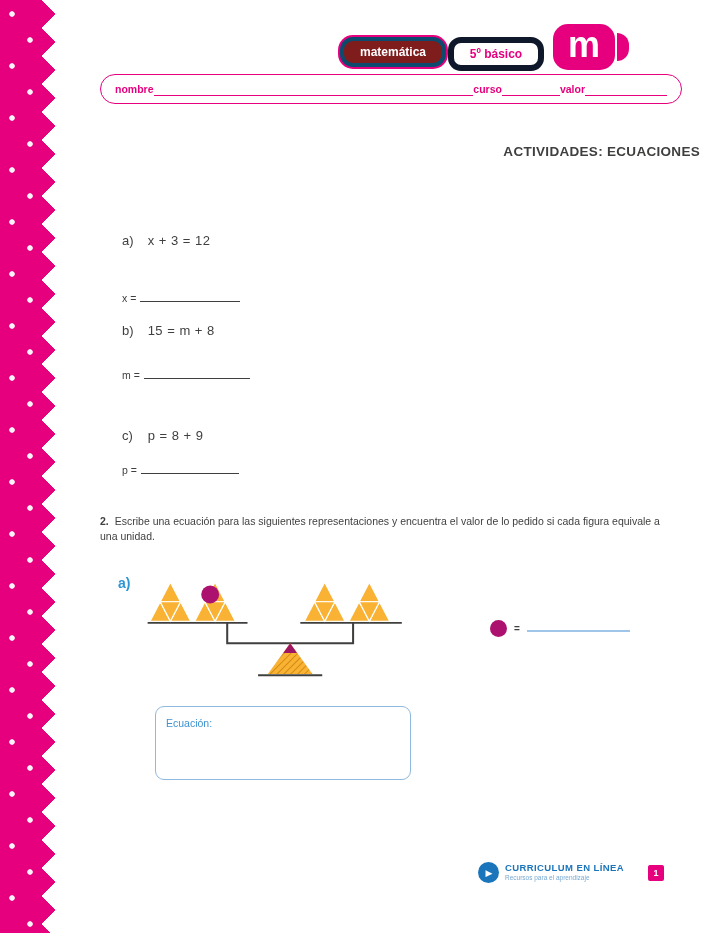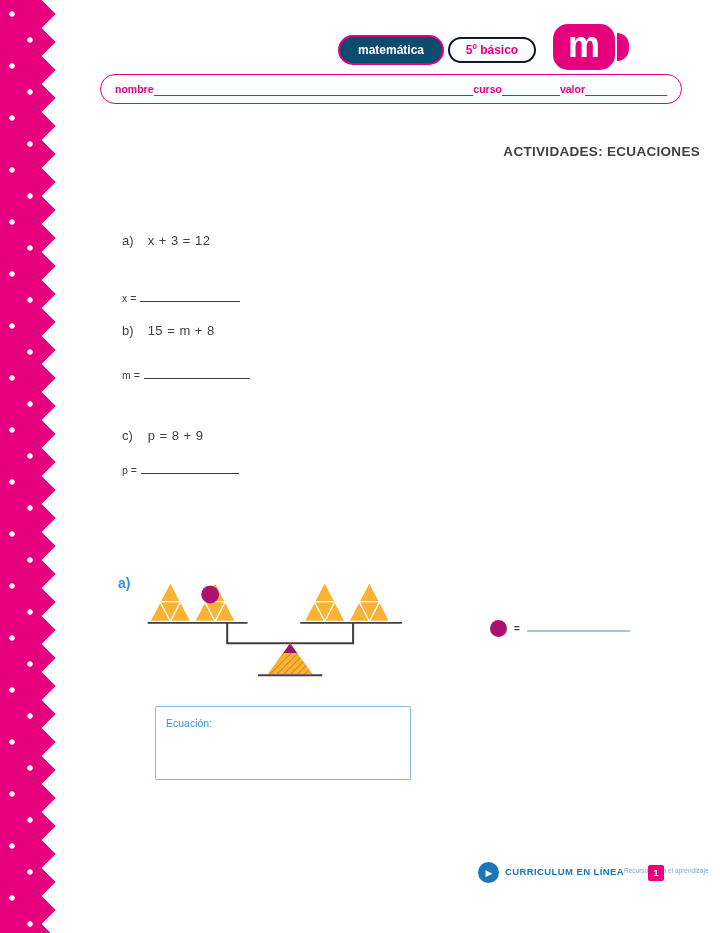--- a/index.html
+++ b/index.html
@@ -23,26 +23,26 @@
     background-image:conic-gradient(from 222.9deg at 100% 50%, #e6007e 0 94.2deg, rgba(0,0,0,0) 94.2deg 360deg);
     background-size:13px 28px;background-repeat:repeat-y;
   }
 
   
   .badge{
     position:absolute;height:22px;line-height:22px;text-align:center;
     border-radius:13px;font-size:12px;font-weight:bold;
   }
   .badge-subject{
-    left:340px;top:37px;width:98px;background:#0c4a6e;color:#fff;
-    border:2px solid #0c4a6e;box-shadow:0 0 0 2px #e6007e;
+    left:340px;top:37px;width:98px;background:#7f1d1d;color:#fff;
+    border:4px solid #0c4a6e;box-shadow:0 0 0 2px #e6007e;
   }
   .badge-grade{
     left:448px;top:37px;width:84px;background:#fff;color:#e6007e;
-    border:2px solid #0f172a;
+    border:6px solid #0f172a;
   }
   .logo{
     position:absolute;left:553px;top:24px;width:62px;height:46px;background:#e6007e;
     border-radius:15px;display:flex;align-items:center;justify-content:center;
   }
   .logo-m{color:#fff;font-size:36px;font-weight:bold;line-height:1;margin-top:-4px;}
   .logo-tail{
     position:absolute;right:-14px;top:9px;width:12px;height:28px;background:#e6007e;
     border-radius:0 12px 12px 0;
   }
@@ -82,31 +82,31 @@
   
   .part-a{position:absolute;left:118px;top:575px;color:#2e96d5;font-weight:bold;font-size:14px;}
   .balance{position:absolute;left:146px;top:570px;}
   .legend{position:absolute;left:490px;top:620px;display:flex;align-items:center;gap:7px;}
   .legend-circle{width:17px;height:17px;border-radius:50%;background:#ad1170;}
   .legend-eq{font-size:10px;color:#3f3f3e;font-weight:bold;}
   .legend-line{width:103px;border-bottom:2px solid #9fc5e8;height:0;margin-top:4px;}
 
   .eq-box{
     position:absolute;left:155px;top:706px;width:256px;height:74px;box-sizing:border-box;
-    border:1.5px solid #8fb9de;border-radius:2px;padding:6px 10px;
+    border:1.5px solid #8fb9de;border-radius:9px;padding:6px 10px;
   }
   .eq-label{color:#3e93d0;font-size:10.5px;}
 
   
   .footer{position:absolute;left:478px;top:862px;display:flex;align-items:center;gap:6px;}
   .play-circle{
     width:21px;height:21px;border-radius:50%;background:#1b75bb;color:#fff;
     display:flex;align-items:center;justify-content:center;font-size:9px;padding-left:1px;box-sizing:border-box;
   }
-  .brand-col{display:flex;flex-direction:row;line-height:1.15;}
+  .brand-col{display:flex;flex-direction:column;line-height:1.15;}
   .brand{color:#1b75bb;font-weight:bold;font-size:9.5px;letter-spacing:.4px;}
   .tagline{color:#79a9d1;font-size:6.5px;}
   .page-num{
     position:absolute;left:648px;top:865px;width:16px;height:16px;background:#e6007e;color:#fff;
     font-size:9px;font-weight:bold;display:flex;align-items:center;justify-content:center;border-radius:2px;
   }
 </style>
 </head>
 <body>
 
@@ -150,20 +150,23 @@
   </div>
 
   <div class="eq-item" style="top:428px">
     <span class="item-label">c)</span>
     <span class="item-eq">p = 8 + 9</span>
   </div>
   <div class="ans-row ans-c" style="top:463px">
     <span>p =</span><span class="ans-line"></span>
   </div>
 
+  <div class="prompt p2">
+    <span class="qnum">2.</span><span>Escribe una ecuación para las siguientes representaciones y encuentra el valor de lo pedido si cada figura equivale a una unidad.</span>
+  </div>
 
   <div class="part-a">a)</div>
 
   <svg class="balance" width="268" height="109" viewBox="0 0 330 134" xmlns="http://www.w3.org/2000/svg">
     <defs>
       <pattern id="hatch" width="6" height="6" patternUnits="userSpaceOnUse" patternTransform="rotate(45)">
         <rect width="6" height="6" fill="#f9b233"></rect>
         <line x1="0" y1="0" x2="0" y2="6" stroke="#c77f06" stroke-width="1.8"></line>
       </pattern>
     </defs>

